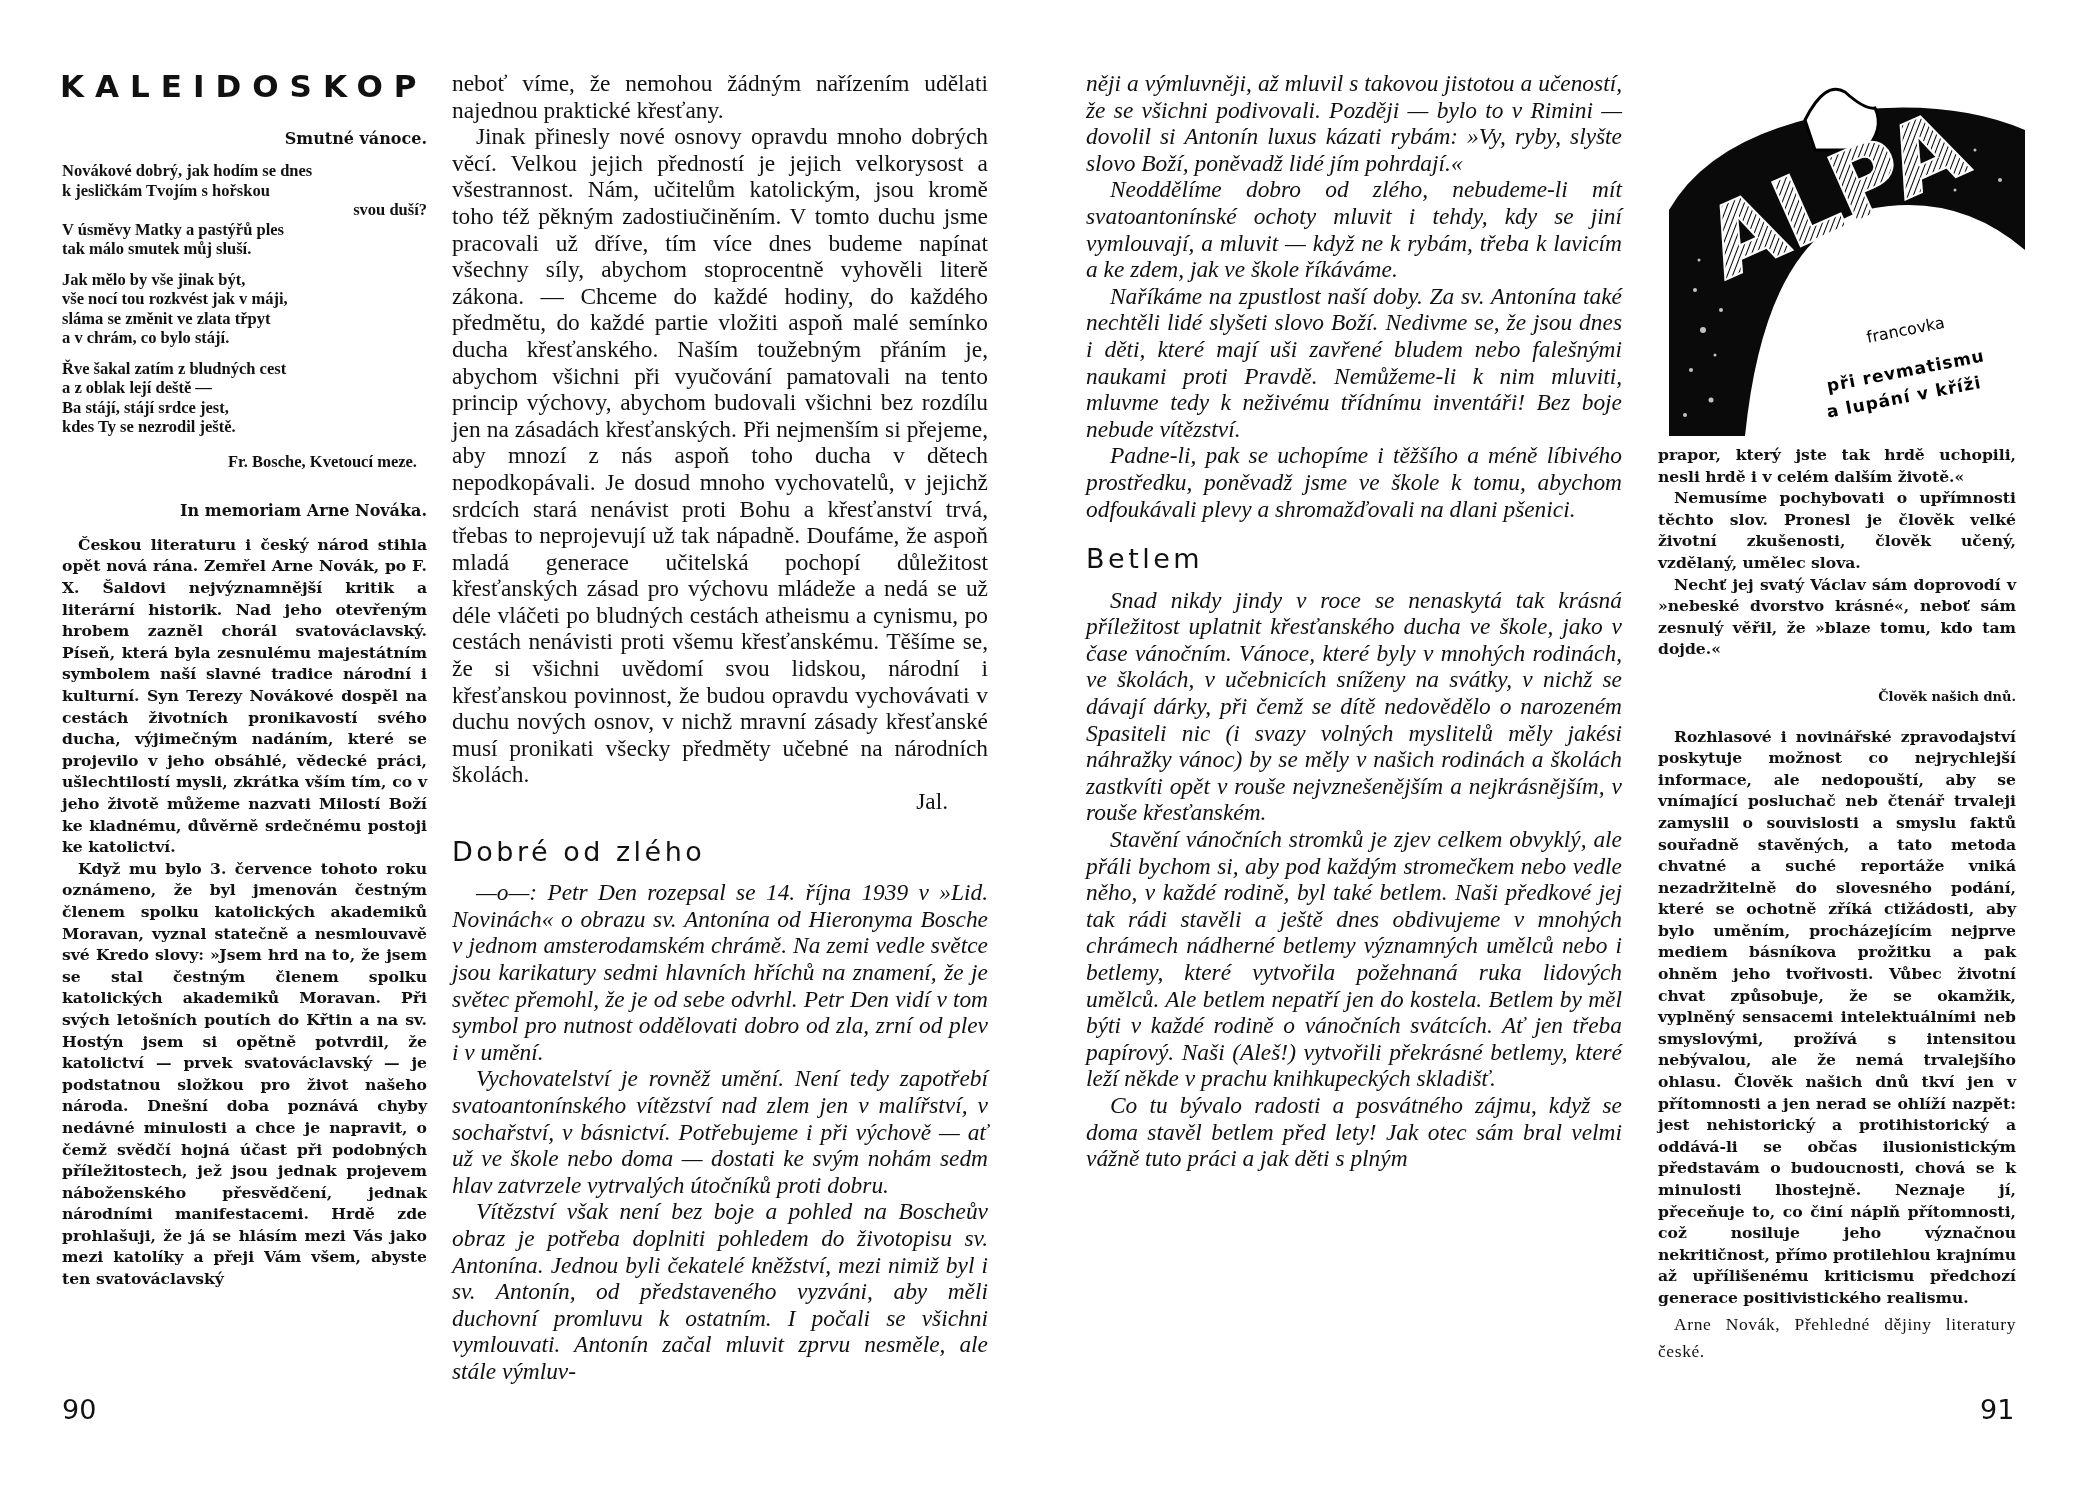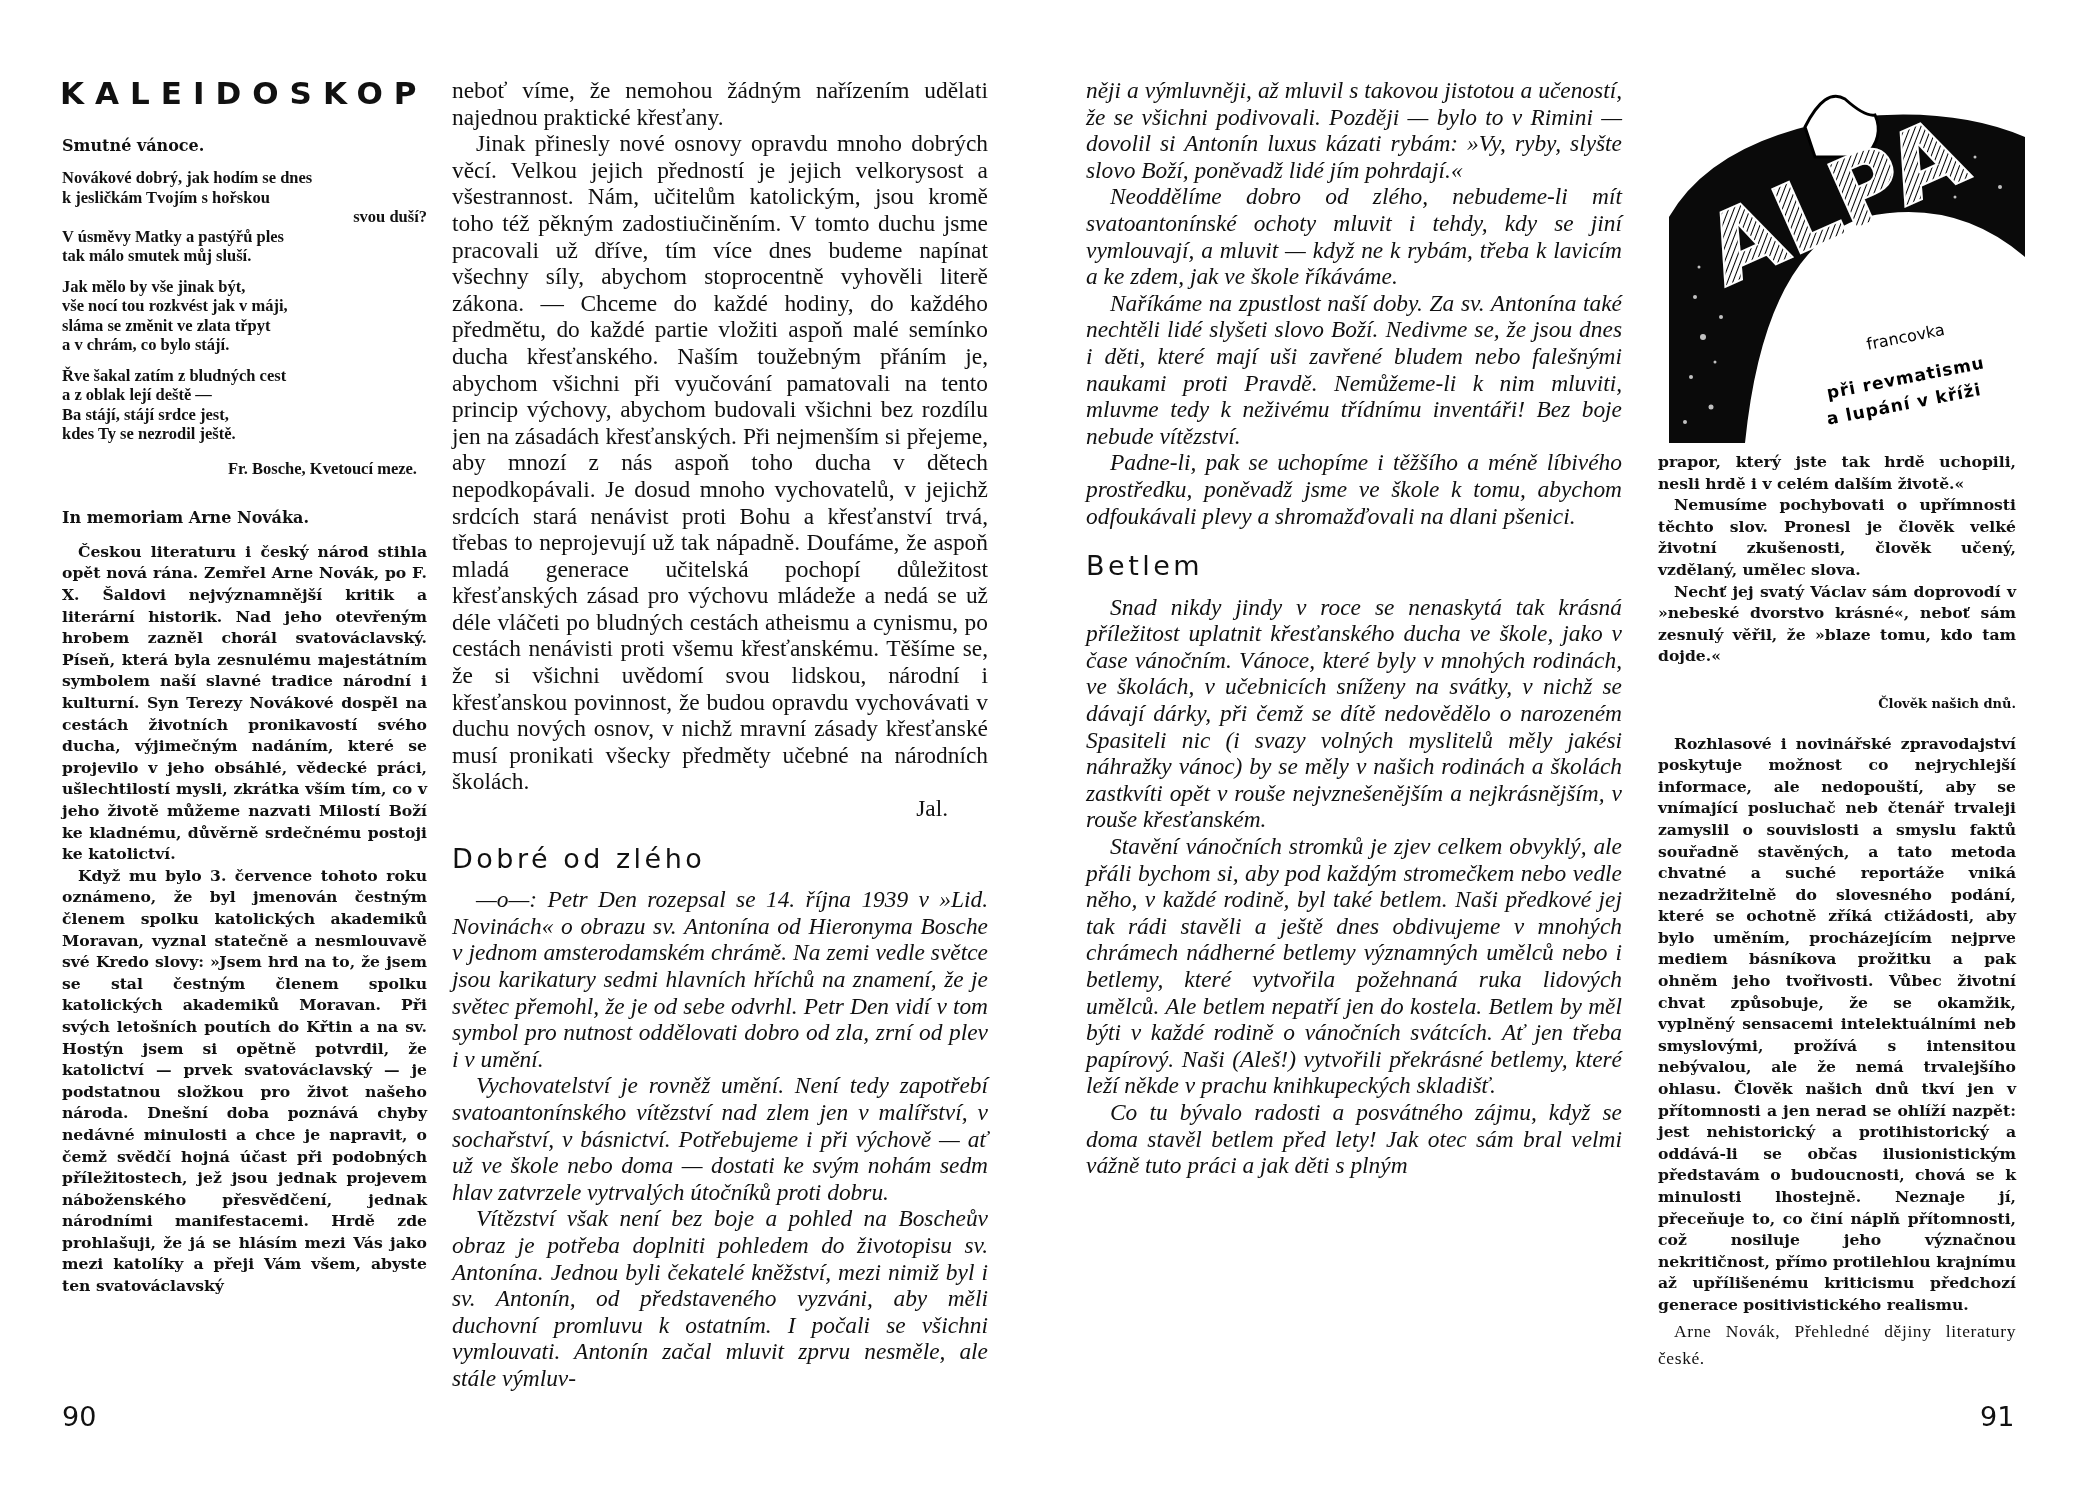--- a/index.html
+++ b/index.html
@@ -1,34 +1,34 @@
 <!DOCTYPE html>
 <html><head>
 <meta charset="utf-8">
 <style>
   html, body { margin: 0; padding: 0; background: #ffffff; }
   body { width: 2082px; height: 1500px; position: relative; overflow: hidden; color: #111; }
-  .page { position: absolute; top: 11px; height: 1084px; text-decoration: underline; }
+  .page { position: absolute; top: 4px; height: 1084px; text-decoration: underline; }
   #page-left { left: 0; width: 1041px; }
   #page-right { left: 1041px; width: 1041px; }
 
   .col { position: absolute; }
   
   #col-1 { left: 62px; top: 72px; width: 365px; }
   #col-2 { left: 452px; top: 66px; width: 536px; }
   
   #col-3 { left: 45px; top: 66px; width: 536px; }
   #col-4 { left: 617px; top: 440px; width: 358px; }
 
   .bold-col { font-family: "DejaVu Serif", serif; font-weight: bold; font-size: 15.6px; line-height: 21.6px; text-align: justify; }
   .roman-col { font-family: "Liberation Serif", serif; font-size: 23.4px; line-height: 26.6px; text-align: justify; }
   .italic-col { font-family: "Liberation Serif", serif; font-style: italic; font-size: 23.4px; line-height: 26.6px; text-align: justify; }
 
   .kaleido { font-family: "DejaVu Sans", sans-serif; font-weight: bold; font-size: 31px; letter-spacing: 11px; margin: 0 0 30px -2px; white-space: nowrap; }
-  .sub-head { font-family: "DejaVu Serif", serif; font-weight: bold; font-size: 16px; text-align: left; margin: 0 0 12px 0; }
+  .sub-head { font-family: "DejaVu Serif", serif; font-weight: bold; font-size: 16px; text-align: right; margin: 0 0 12px 0; }
   .poem { font-family: "Liberation Serif", serif; font-size: 16.5px; line-height: 19.5px; margin: 0 0 14px 0; }
   .poem .stanza { margin-bottom: 11px; }
   .poem .line { display: block; white-space: nowrap; }
   .poem .line.right { text-align: right; }
   .poem-source { font-family: "Liberation Serif", serif; font-size: 16.5px; text-align: right; margin: 6px 0 28px 0; padding-right: 10px; }
 
   p { margin: 0; text-indent: 24px; }
   .bold-col p { text-indent: 16px; }
   .signoff { display: inline-block; float: right; padding-right: 40px; }
   .clear { clear: both; }

